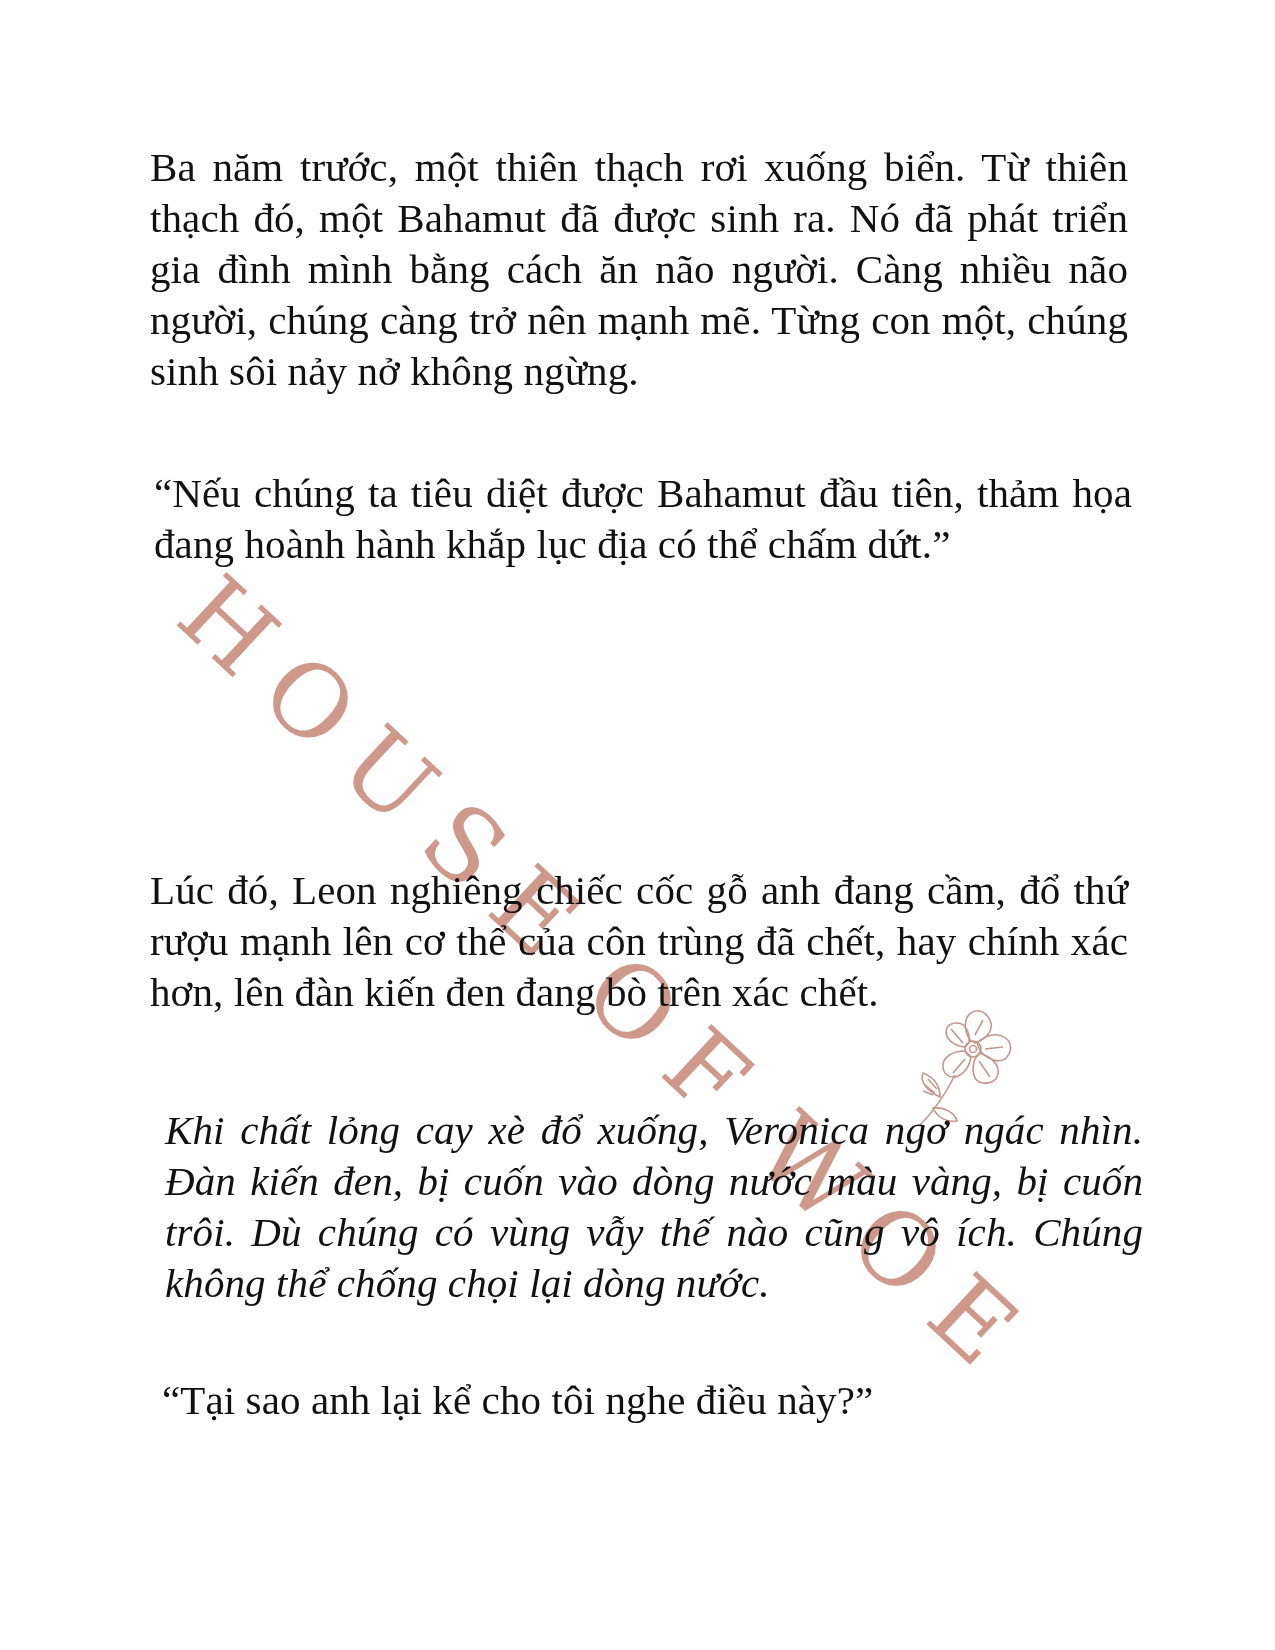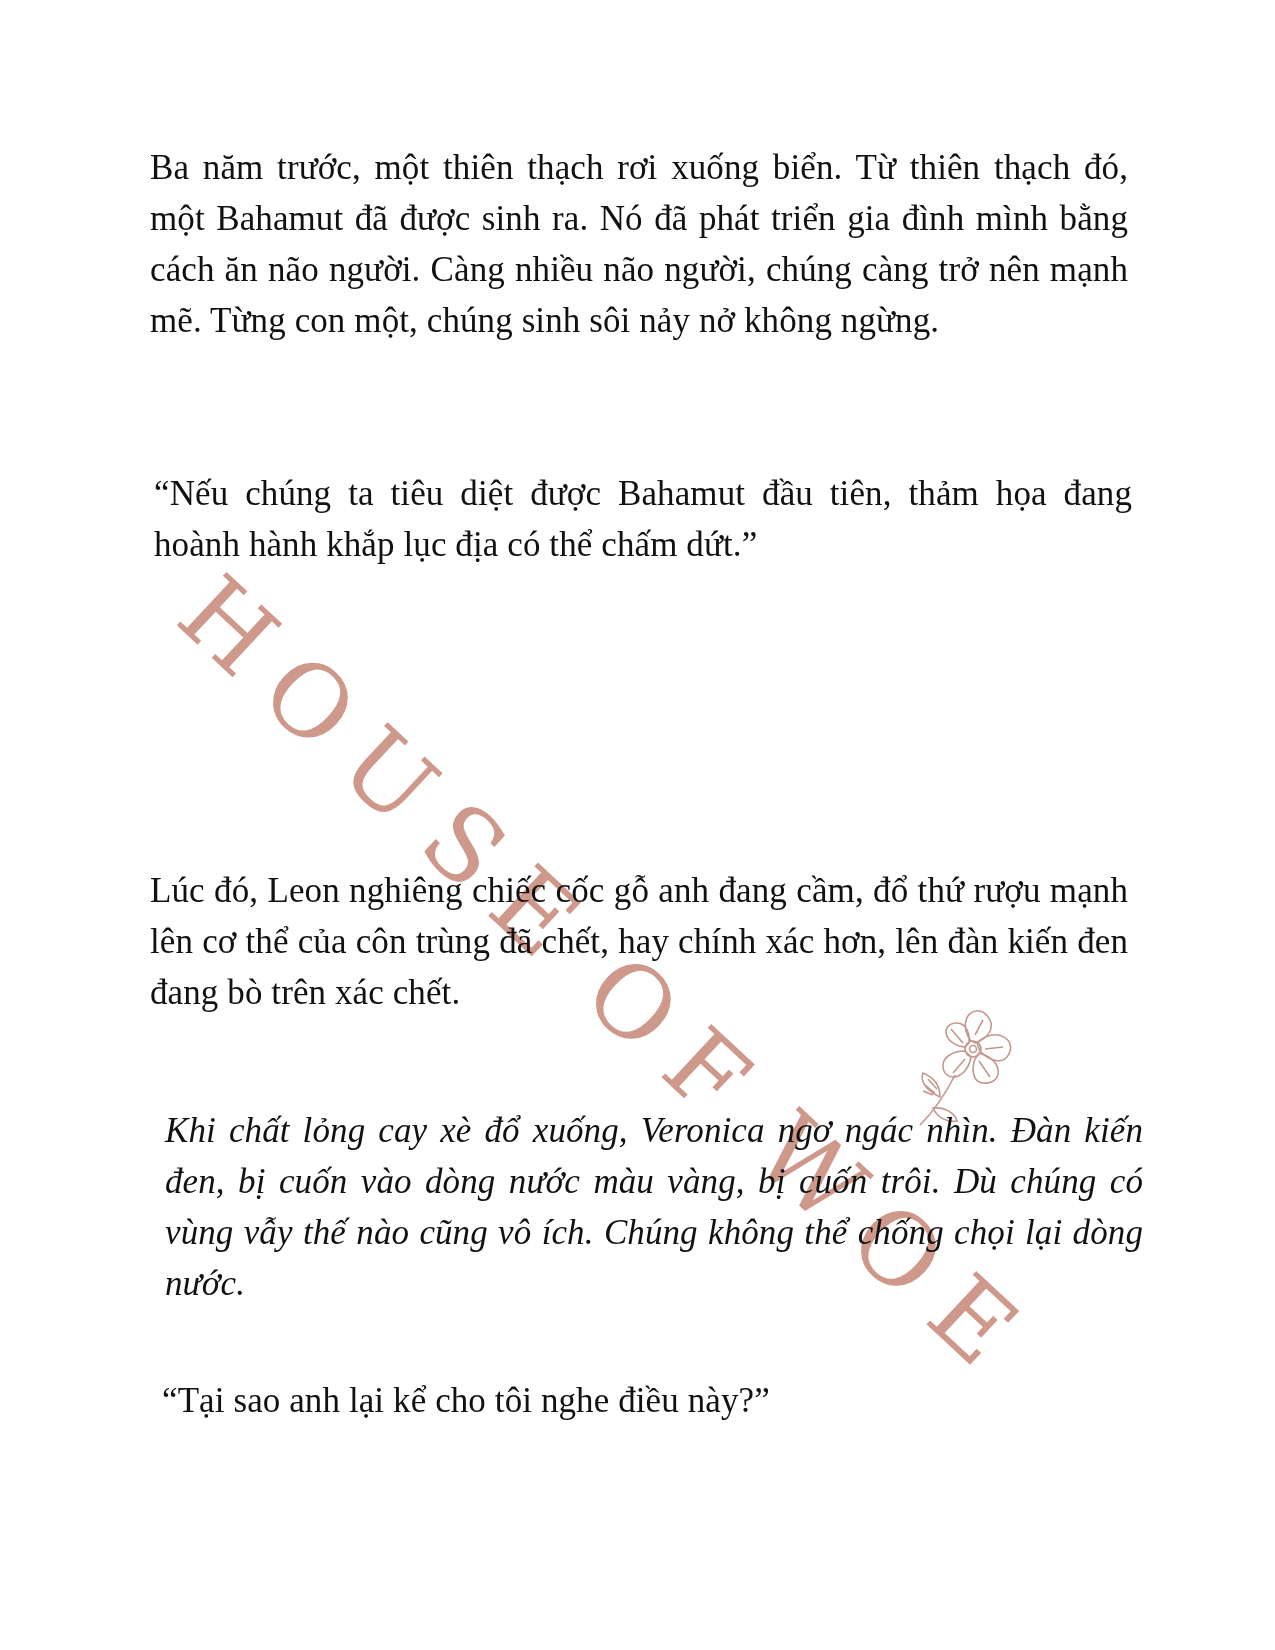--- a/index.html
+++ b/index.html
@@ -19,21 +19,21 @@
       position: absolute;
       left: 0; top: 0;
       width: 1275px;
       height: 1650px;
       background: #ffffff;
     }
     .text-block {
       position: absolute;
       left: 150px;
       width: 978px;
-      font-size: 35px;
+      font-size: 41px;
       line-height: 51px;
       text-align: justify;
       letter-spacing: 0.1px;
       z-index: 2;
     }
     .watermark {
       position: absolute;
       left: 230px;
       top: 560px;
       transform-origin: 0 0;

